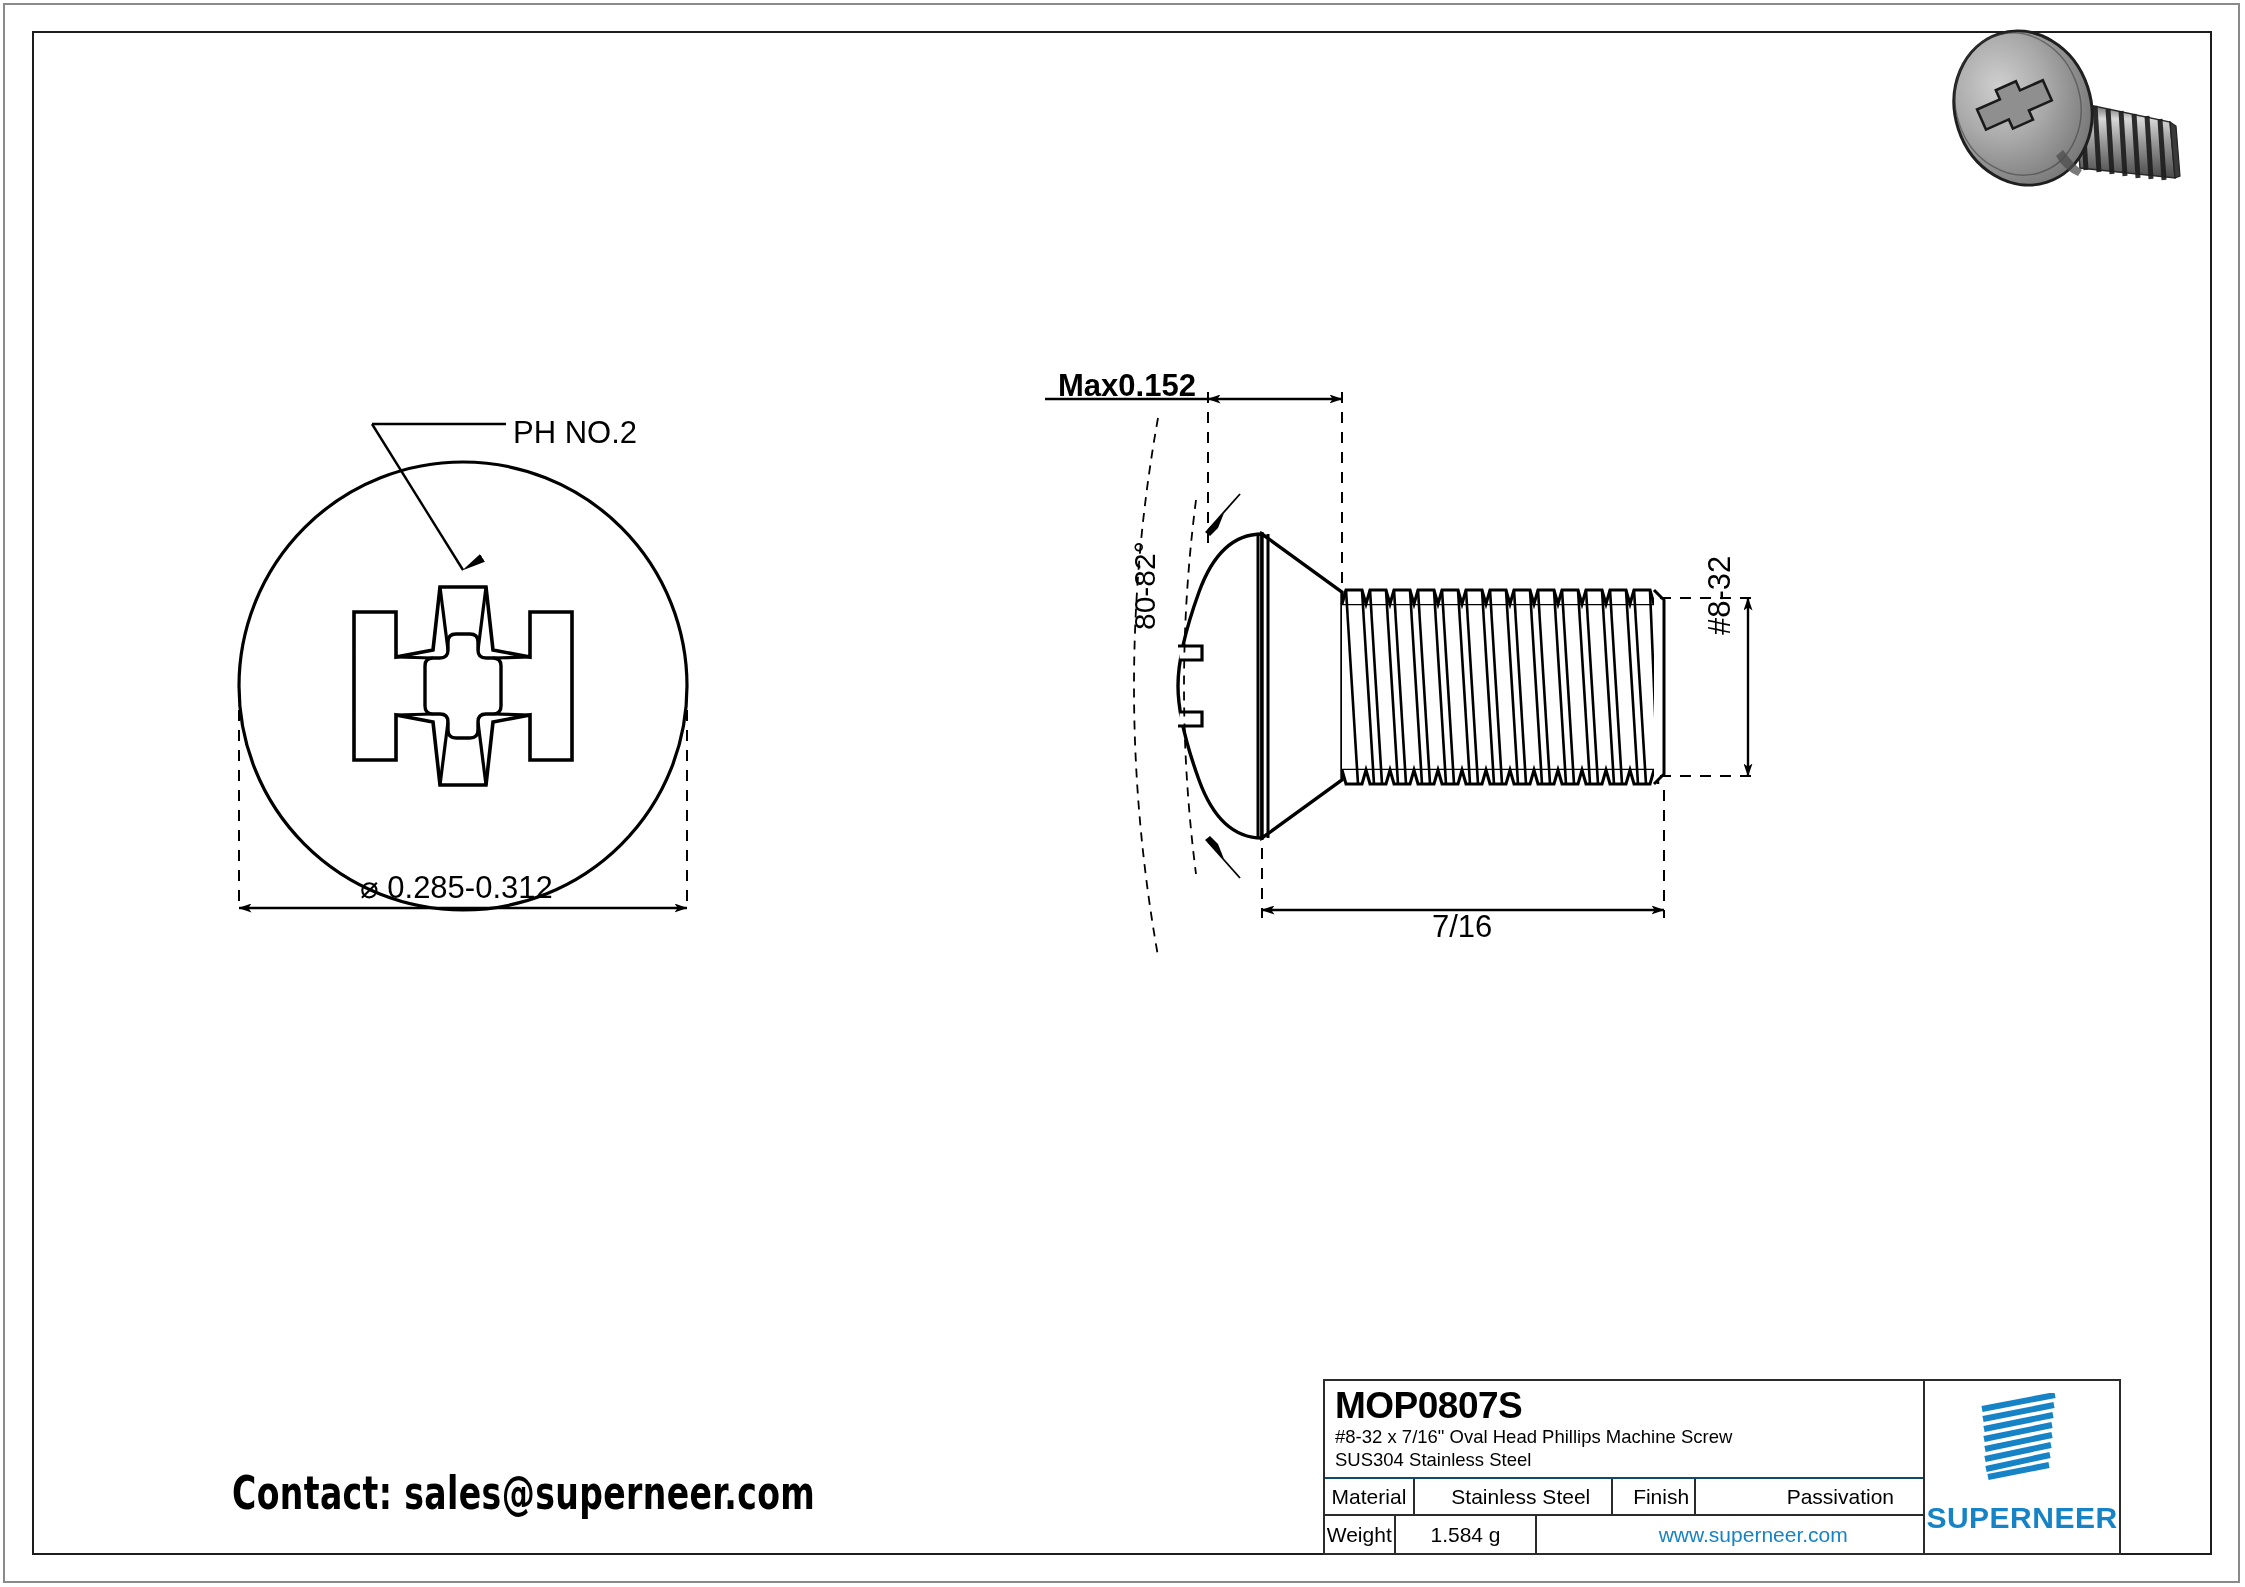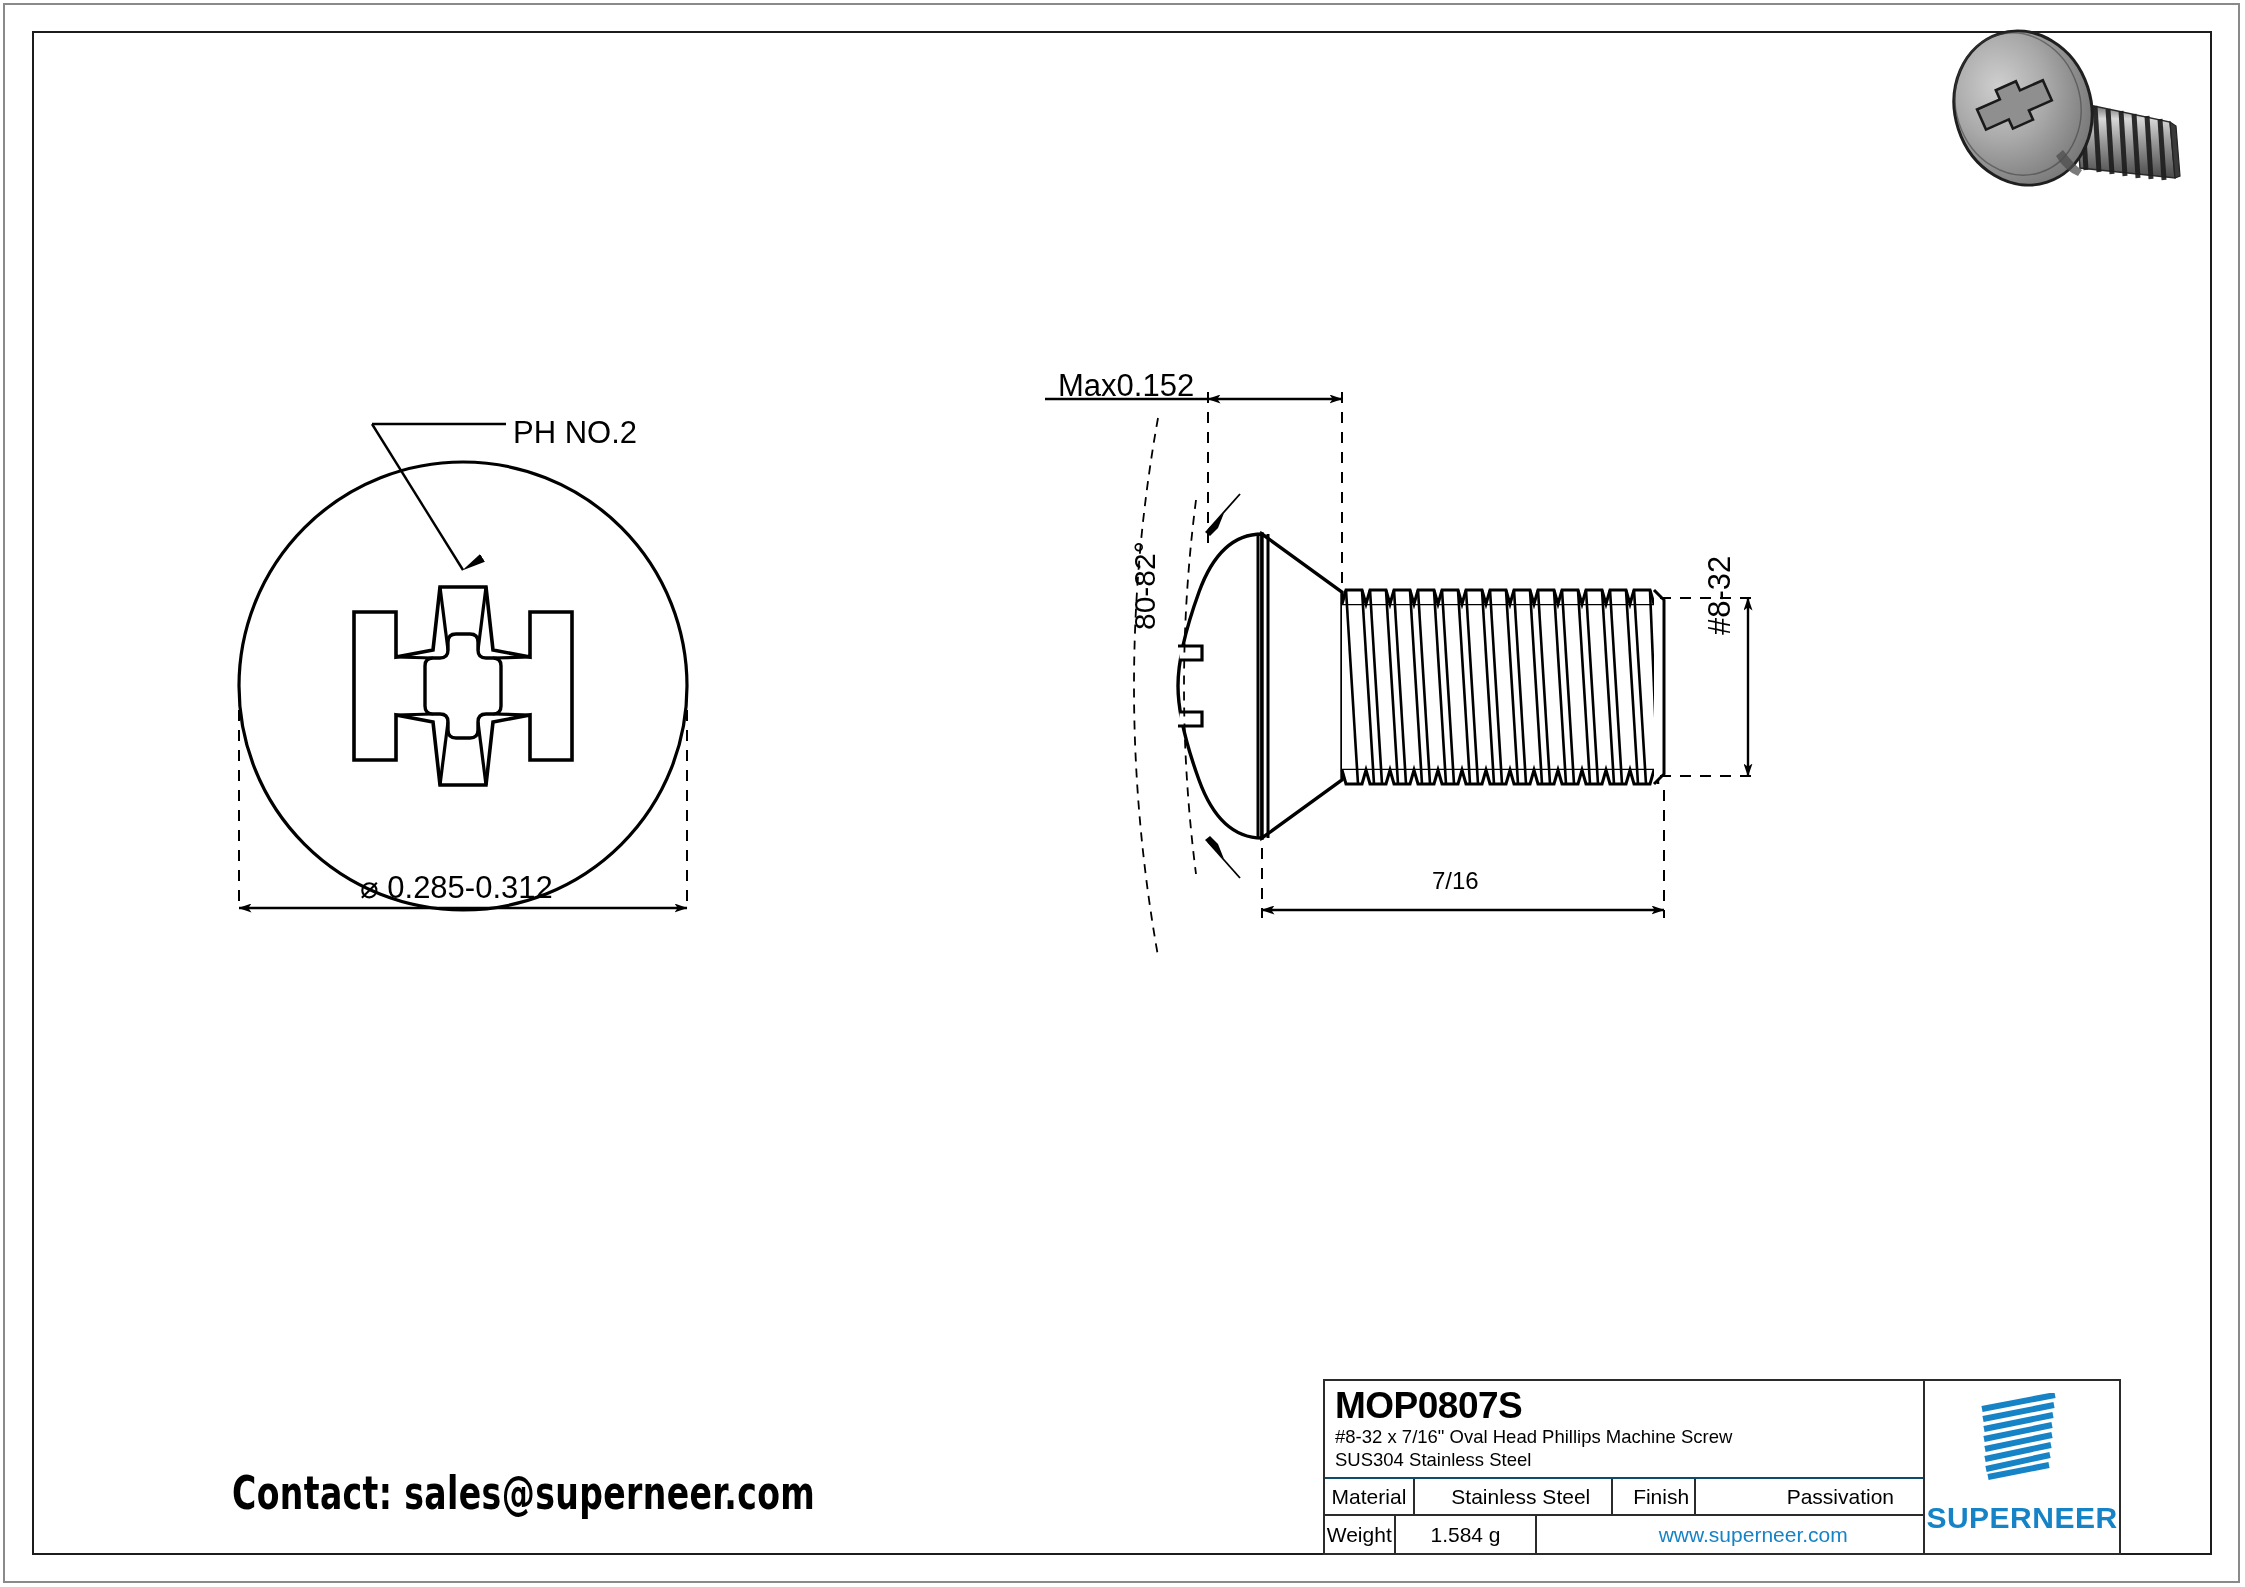--- a/index.html
+++ b/index.html
@@ -155,22 +155,22 @@
 
   
   .dim-text {
     position: absolute;
     font-family: "Liberation Sans", sans-serif;
     color: #000;
     white-space: nowrap;
   }
   #lbl-ph { left: 513px; top: 415px; font-size: 31px; }
   #lbl-dia { left: 360px; top: 869px; font-size: 31px; }
-  #lbl-max { left: 1058px; top: 368px; font-size: 31px; }
-  #lbl-len { left: 1432px; top: 867px; font-size: 24px; }
+  #lbl-max { left: 1058px; top: 368px; font-size: 31px; font-weight: bold; }
+  #lbl-len { left: 1432px; top: 909px; font-size: 31px; }
   #lbl-ang {
     left: 1128px; top: 630px; font-size: 30px;
     transform: rotate(-90deg);
     transform-origin: left top;
   }
   #lbl-thread {
     left: 1702px; top: 635px; font-size: 31px;
     transform: rotate(-90deg);
     transform-origin: left top;
   }

